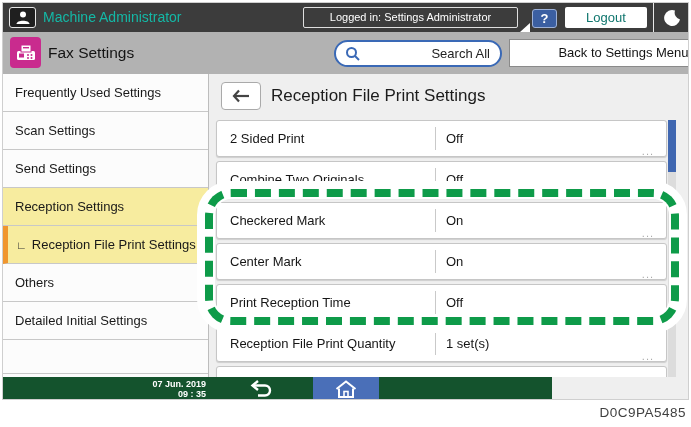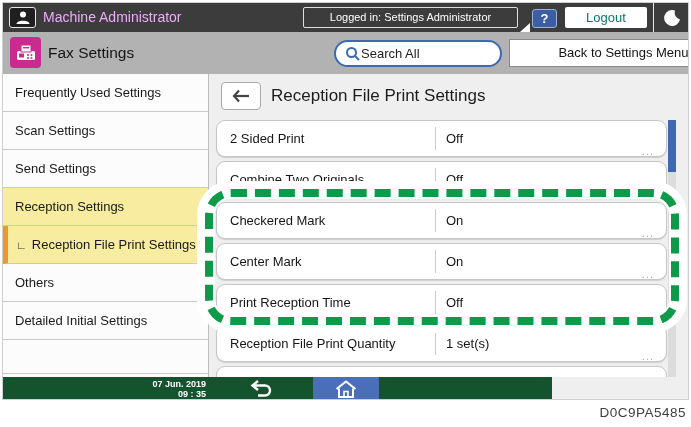--- a/index.html
+++ b/index.html
@@ -3,51 +3,51 @@
 <meta charset="utf-8">
 <style>
   * { margin:0; padding:0; box-sizing:border-box; }
   body { font-family:"Liberation Sans", sans-serif; background:#fff; }
   .stage { position:relative; width:691px; height:427px; background:#fff; overflow:hidden; }
   .screen { position:absolute; left:2px; top:2px; width:687px; height:398px; background:#efefef; border:1px solid #cfcfcf; overflow:hidden; }
 
   
   .topbar { position:absolute; left:0; top:0; width:687px; height:29px; background:#3c3c3c; }
   .user-chip { position:absolute; left:6px; top:4px; width:27px; height:21px; background:#1f1f1f; border:1px solid #e6e6e6; border-radius:3px; display:flex; align-items:center; justify-content:center; }
-  .user-name { position:absolute; left:40px; top:0; height:29px; line-height:29px; color:#f0abfc; font-size:14px; }
+  .user-name { position:absolute; left:40px; top:0; height:29px; line-height:29px; color:#14b8a6; font-size:14px; }
   .logged-box { position:absolute; left:300px; top:4px; width:215px; height:21px; border:1px solid #dedede; border-radius:2px; color:#fff; font-size:11px; text-align:center; line-height:19px; }
   .dd-tri { position:absolute; left:517px; top:20px; width:0; height:0; border-left:10px solid transparent; border-bottom:9px solid #fff; }
   .help-btn { position:absolute; left:529px; top:6px; width:25px; height:19px; background:#3b5fa2; border:1px solid #9db1d8; border-radius:3px; color:#fff; font-size:13px; font-weight:bold; text-align:center; line-height:17px; }
   .logout-btn { position:absolute; left:562px; top:4px; width:82px; height:21px; background:#fff; border-radius:2px; color:#0f766e; font-size:13px; text-align:center; line-height:21px; }
   .moon-sep { position:absolute; left:650px; top:0; width:1px; height:29px; background:#e8e8e8; }
   .moon-btn { position:absolute; left:656px; top:3px; width:26px; height:23px; display:flex; align-items:center; justify-content:center; }
 
   
   .appbar { position:absolute; left:0; top:29px; width:687px; height:42px; background:#b2b2b2; }
   .fax-icon { position:absolute; left:7px; top:5px; width:31px; height:31px; background:#c92b8e; border-radius:4px; display:flex; align-items:center; justify-content:center; }
   .app-title { position:absolute; left:45px; top:0; height:44px; line-height:42px; font-size:15.5px; color:#141414; }
   .search-pill { position:absolute; left:331px; top:8px; width:168px; height:27px; background:#fff; border:2px solid #3a69b6; border-radius:14px; display:flex; align-items:center; }
   .search-pill .glass { margin-left:9px; display:flex; }
-  .search-pill .s-label { flex:1; text-align:left; font-size:13px; color:#222; padding-right:10px; }
+  .search-pill .s-label { flex:1; text-align:right; font-size:13px; color:#222; padding-right:10px; }
   .backmenu-btn { position:absolute; left:506px; top:7px; width:181px; height:28px; background:#fff; border:1px solid #8a8a8a; font-size:13px; color:#141414; text-align:center; line-height:26px;padding-left:48px; }
 
   
   .sidebar { position:absolute; left:0; top:71px; width:206px; height:303px; background:#fcfcfc; border-right:1px solid #bdbdbd; }
   .side-item { height:38px; border-bottom:1px solid #c8c8c8; display:flex; align-items:center; padding-left:12px; font-size:13px; color:#191919; background:#fcfcfc; }
   .side-item.active { background:#f7ec9f; }
   .side-item.sub { border-left:5px solid #f0962e; padding-left:8px; }
   .side-item .prefix { font-size:11px; color:#333; margin-right:5px; }
   .side-filler { height:34px; border-bottom:1px solid #c8c8c8; background:#fcfcfc; }
 
   
   .main { position:absolute; left:207px; top:71px; width:480px; height:303px; background:#efefef; overflow:hidden; }
   .title-back-btn { position:absolute; left:11px; top:8px; width:40px; height:28px; background:#fff; border:1px solid #aaa; border-radius:4px; display:flex; align-items:center; justify-content:center; }
   .page-title { position:absolute; left:61px; top:8px; height:28px; line-height:28px; font-size:17px; color:#1c1c1c; }
   .rows { position:absolute; left:6px; top:46px; width:451px; }
-  .row { position:relative; height:37px; margin-bottom:4px; background:#fff; border:1px solid #c6c6c6; border-radius:9px; box-shadow:0 1px 1px rgba(0,0,0,.14); display:flex; align-items:stretch; }
+  .row { position:relative; height:37px; margin-bottom:4px; background:#fff; border:1px solid #c6c6c6; border-radius:3px; box-shadow:0 1px 1px rgba(0,0,0,.14); display:flex; align-items:stretch; }
   .row-label { width:218px; display:flex; align-items:center; padding-left:13px; font-size:13px; color:#161616; }
   .row-div { width:1px; background:#c9c9c9; margin:6px 0; }
   .row-value { display:flex; align-items:center; padding-left:10px; font-size:13px; color:#161616; }
   .row-more { position:absolute; right:12px; bottom:0px; font-size:11px; color:#ababab; letter-spacing:1px; line-height:10px; }
   .row.partial { margin-bottom:0; }
   .scroll-track { position:absolute; left:458px; top:46px; width:8px; height:257px; background:#dcdcdc; }
   .scroll-thumb { position:absolute; left:0; top:0; width:8px; height:52px; background:#4067b1; }
 
   
   .hl-halo { position:absolute; left:194px; top:178px; width:490px; height:152px; border:18px solid #fff; border-radius:34px; pointer-events:none; }

